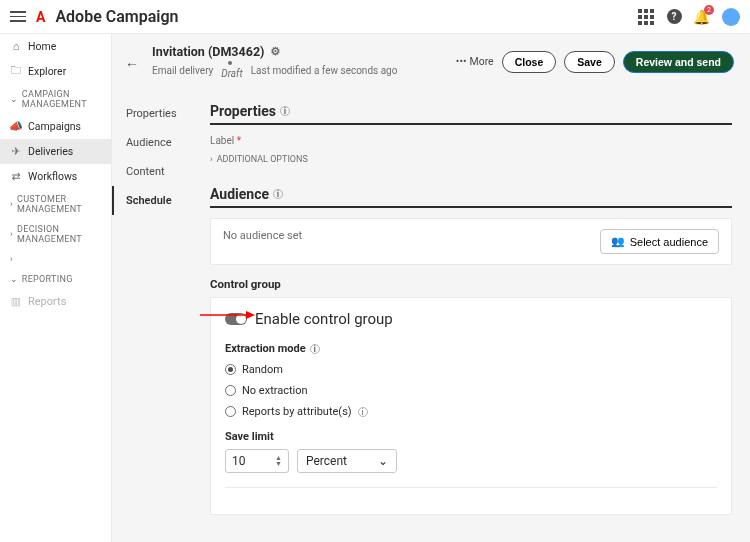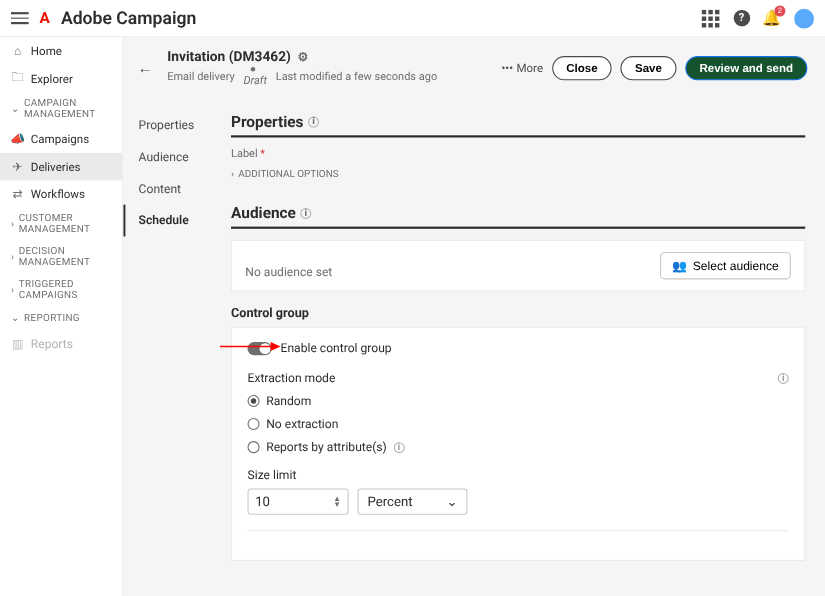--- a/index.html
+++ b/index.html
@@ -44,33 +44,33 @@
 .tab.active { border-left-color: #2c2c2c; color: #2c2c2c; font-weight: 600; }
 .content { flex: 1; padding: 0 18px 20px 18px; overflow-y: auto; }
 .sec-title { font-weight: 700; font-size: 14px; margin: 14px 0 0 0; display: flex; align-items: center; gap: 4px; }
 .sec-underline { height: 2px; background: #2c2c2c; margin: 4px 0 10px 0; width: 100%; }
 .lbl { font-size: 10px; color: #6e6e6e; margin-bottom: 3px; display: block; }
 .req::after { content: " *"; color: #d7373f; }
 .input { width: 100%; border: 1px solid #eaeaea; background: #fff; padding: 6px 8px; font-size: 11px; position: relative; }
 .check { position: absolute; right: 8px; top: 6px; color: #12805c; font-weight: 700; }
 .adv { margin-top: 8px; font-size: 9px; color: #6e6e6e; text-transform: uppercase; display: flex; align-items: center; gap: 4px; cursor: pointer; }
 .subhead { font-weight: 700; font-size: 11.5px; margin: 12px 0 6px 0; }
-.panel { background: #fff; border: 1px solid #eaeaea; padding: 10px 12px; display: flex; align-items: flex-end; justify-content: space-between; }
+.panel { background: #fff; border: 1px solid #eaeaea; padding: 10px 12px; display: flex; align-items: flex-start; justify-content: space-between; }
 .muted { color: #6e6e6e; font-size: 11px; }
 .sbtn { border: 1px solid #c8c8c8; background: #fff; border-radius: 4px; padding: 5px 10px; font-size: 11px; cursor: pointer; display: inline-flex; align-items: center; gap: 5px; }
 .ctrlbox { background: #fff; border: 1px solid #eaeaea; padding: 12px 14px; }
-.switch-row { display: flex; align-items: center; gap: 8px; font-size: 11px; }
+.switch-row { display: flex; align-items: center; gap: 8px; font-size: 15px; }
 .switch { width: 22px; height: 12px; background: #6e6e6e; border-radius: 6px; position: relative; cursor: pointer; }
 .switch::after { content: ""; position: absolute; width: 10px; height: 10px; background: #fff; border-radius: 50%; top: 1px; right: 1px; }
-.field-title { font-weight: 400; font-size: 11px; margin-top: 14px; display: flex; align-items: center; gap: 4px; justify-content: space-between; }
+.field-title { font-weight: 700; font-size: 11px; margin-top: 14px; display: flex; align-items: center; gap: 4px; }
 .radio-row { margin-top: 8px; font-size: 11px; display: flex; align-items: center; gap: 6px; }
 .radio { width: 11px; height: 11px; border: 1.5px solid #6e6e6e; border-radius: 50%; display: inline-flex; align-items: center; justify-content: center; cursor: pointer; }
 .radio.checked::after { content: ""; width: 5px; height: 5px; background: #4b4b4b; border-radius: 50%; }
 .sz-row { display: flex; gap: 8px; margin-top: 6px; }
-.num { border: 1px solid #c8c8c8; border-radius: 3px; padding: 4px 6px; width: 92px; display: flex; align-items: center; justify-content: space-between; }
+.num { border: 1px solid #c8c8c8; border-radius: 3px; padding: 4px 6px; width: 64px; display: flex; align-items: center; justify-content: space-between; }
 .stepper { display: flex; flex-direction: column; font-size: 7px; color: #6e6e6e; line-height: 6px; cursor: pointer; }
 .select { border: 1px solid #c8c8c8; border-radius: 3px; padding: 4px 8px; width: 100px; display: flex; align-items: center; justify-content: space-between; cursor: pointer; }
 .info-ic { font-size: 9px; color: #6e6e6e; border: 1px solid #b3b3b3; border-radius: 50%; width: 10px; height: 10px; display: inline-flex; align-items: center; justify-content: center; }
 .hr { height: 1px; background: #eaeaea; margin: 14px 0; }
 .arrow-callout { position: absolute; left: 200px; top: 310px; width: 55px; height: 10px; pointer-events: none; }
 .rel { position: relative; }
 .dot { width: 4px; height: 4px; background: #6e6e6e; border-radius: 50%; display: inline-block; margin-right: 4px; }
 </style>
 </head>
 <body class="rel">
@@ -136,21 +136,20 @@
     <div class="sb-header">
         <span class="chev">›</span>
         <span>CUSTOMER MANAGEMENT</span>
       </div>
     <div class="sb-header">
         <span class="chev">›</span>
         <span>DECISION MANAGEMENT</span>
       </div>
     <div class="sb-header">
         <span class="chev">›</span>
-        <span>TRIGGERED CAMPAIGNS</span>
       </div>
     <div class="sb-header">
         <span class="chev">⌄</span>
         <span>REPORTING</span>
       </div>
     <div class="sb-item">
         <span class="sb-icon muted">▥</span>
         <span class="sb-label muted">Reports</span>
       </div>
   </div>
@@ -229,21 +228,21 @@
             </div>
           <div class="radio-row">
               <span class="radio"></span>
               <span>No extraction</span>
             </div>
           <div class="radio-row">
               <span class="radio"></span>
               <span>Reports by attribute(s)</span>
               <span class="info-ic">i</span>
             </div>
-          <div class="field-title" style="margin-top:12px;">Size limit</div>
+          <div class="field-title" style="margin-top:12px;">Save limit</div>
           <div class="sz-row">
             <div class="num">
                 <span>10</span>
                 <span class="stepper">
                   <span>▲</span>
                   <span>▼</span>
                 </span>
               </div>
             <div class="select">
                 <span>Percent</span>

